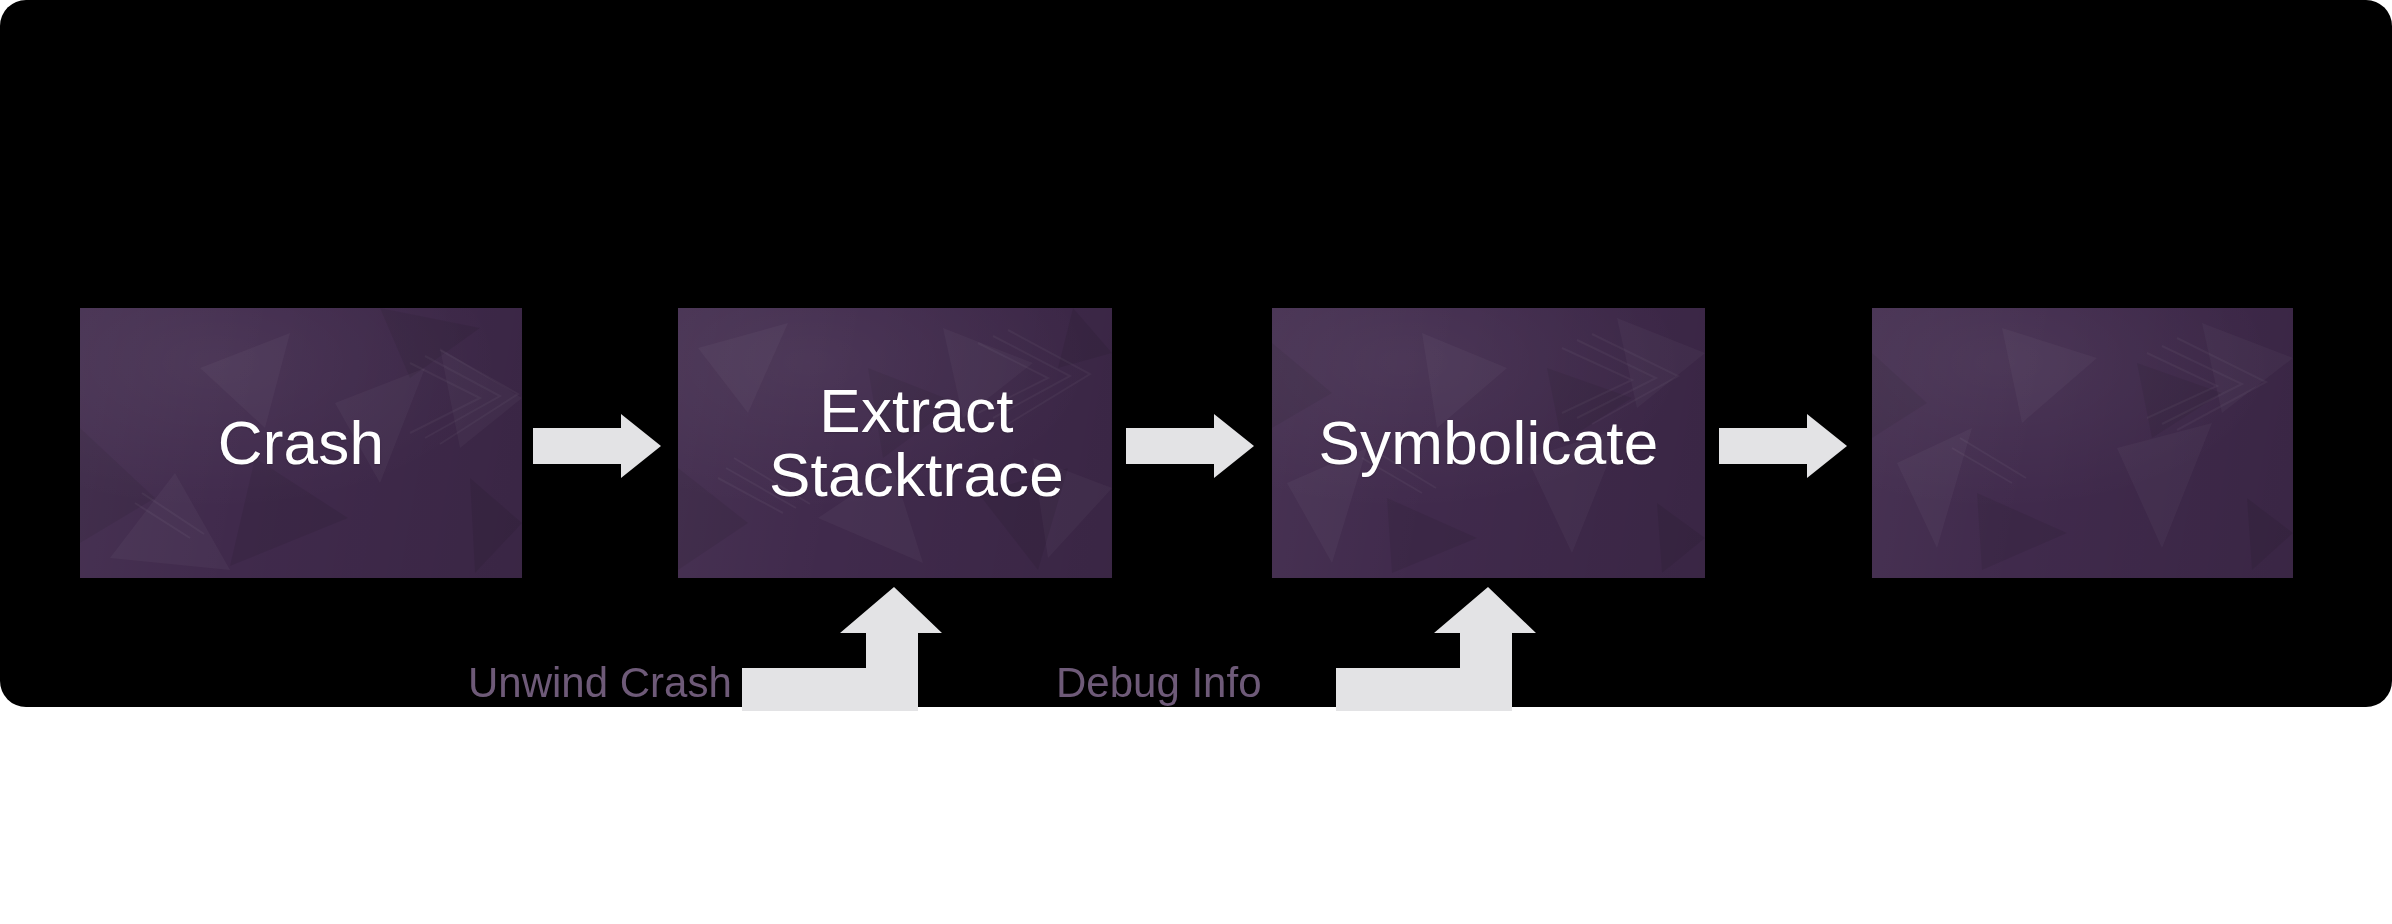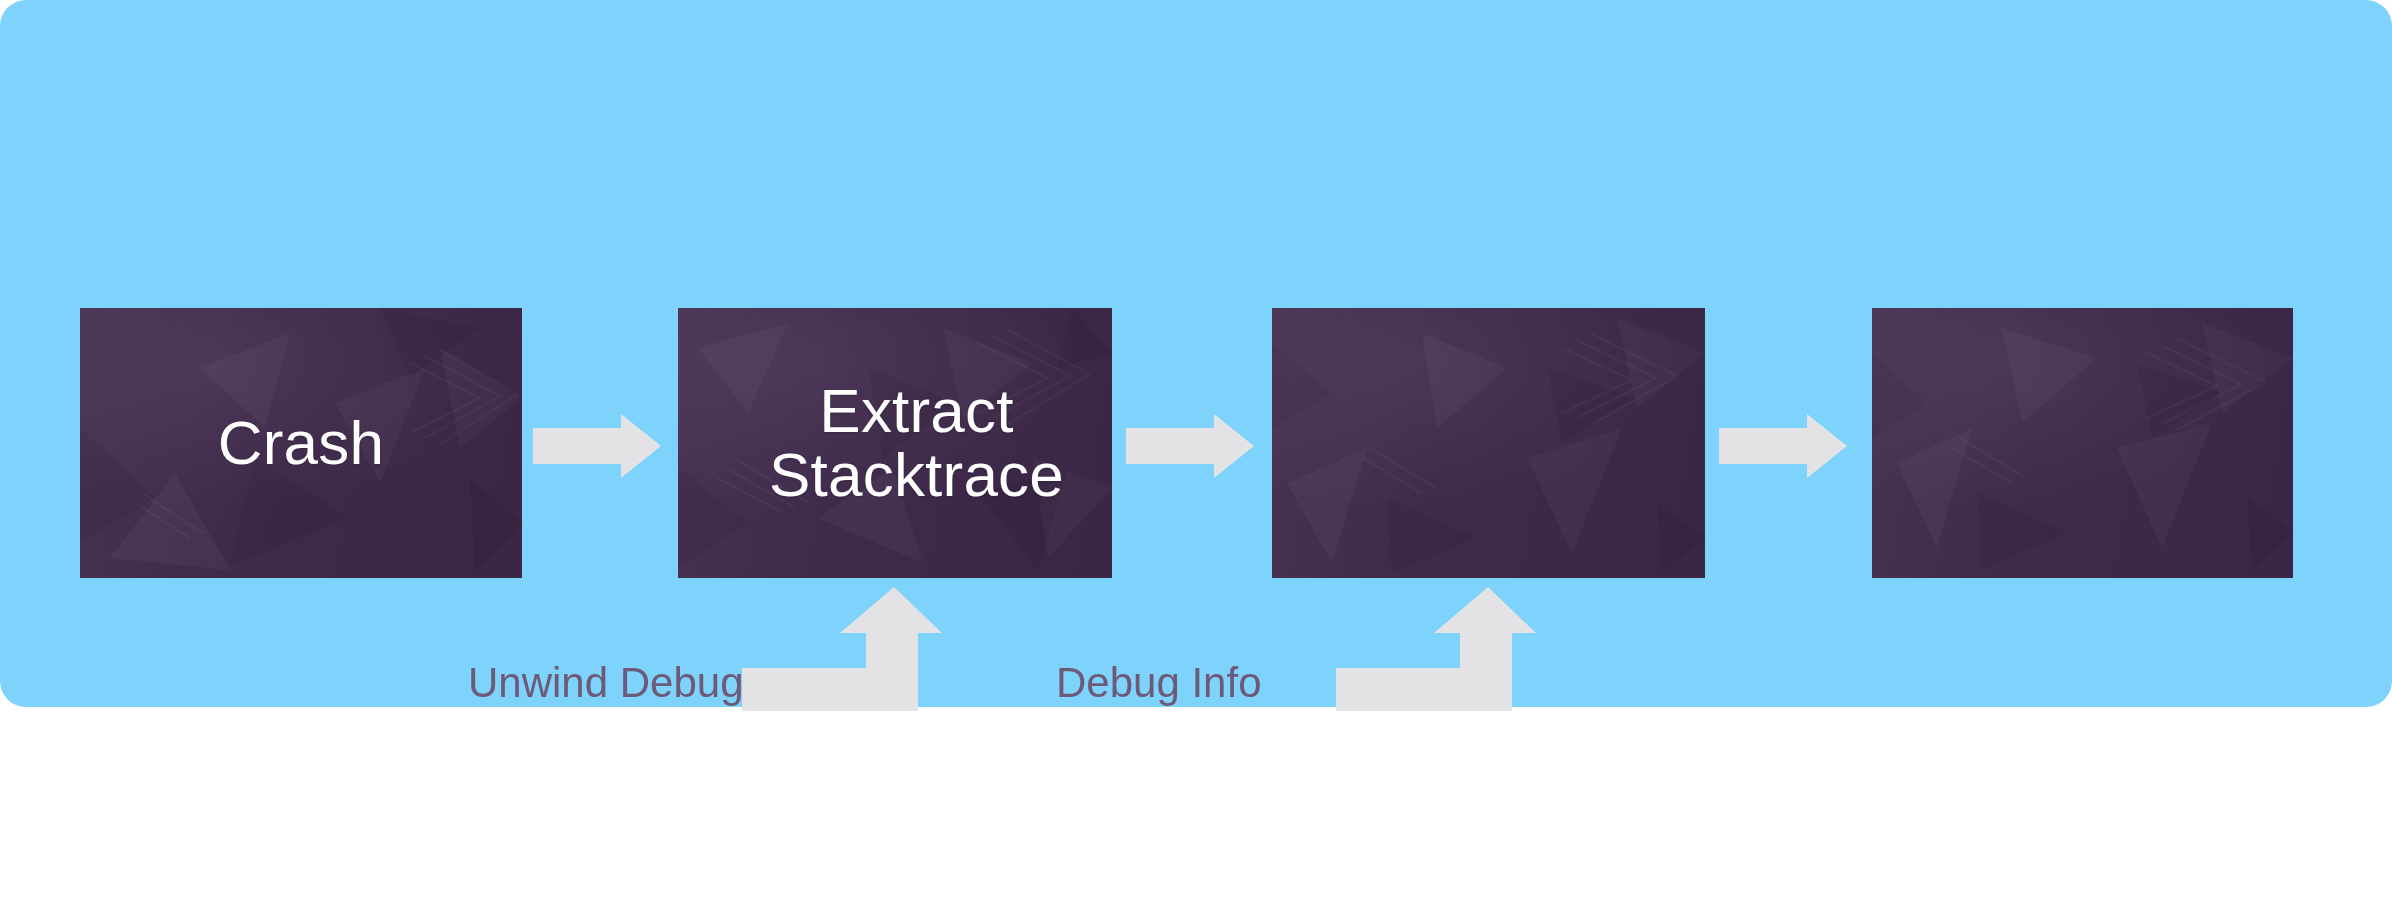--- a/index.html
+++ b/index.html
@@ -12,21 +12,21 @@
     height: 924px;
     overflow: hidden;
     font-family: "Liberation Sans", sans-serif;
     -webkit-font-smoothing: antialiased;
   }
 
   #slide {
     position: relative;
     width: 2392px;
     height: 707px;
-    background: #7dd3fc;
+    background: #000000;
     border-radius: 26px;
   }
 
   
   .proc-box {
     position: absolute;
     top: 308px;
     height: 270px;
     background-color: #402A4C;
     overflow: hidden;
@@ -190,20 +190,21 @@
         <g stroke="#FFFFFF" stroke-opacity="0.045" fill="none" stroke-width="2">
           <path d="M290 40 L360 72 L290 105"></path>
           <path d="M305 32 L384 70 L305 110"></path>
           <path d="M320 26 L406 68 L320 116"></path>
           <path d="M90 150 L150 185"></path>
           <path d="M98 140 L164 180"></path>
         </g>
       </svg>
     </span>
     <span class="vign"></span>
+    <span class="proc-label">Symbolicate</span>
   </div>
 
   <div class="proc-box" id="box-3">
     <span class="tex">
       <svg viewBox="0 0 421 270" preserveAspectRatio="none">
         <g fill="#FFFFFF" fill-opacity="0.035">
           <polygon points="25,155 100,120 65,240"></polygon>
           <polygon points="130,20 225,50 150,115"></polygon>
           <polygon points="245,140 340,115 290,240"></polygon>
           <polygon points="330,15 421,50 350,105"></polygon>
@@ -246,16 +247,16 @@
     <svg viewBox="0 0 200 126" preserveAspectRatio="none">
       <polygon fill="#E3E3E5" points="0,83 124,83 124,48 98,48 152,2 200,48 176,48 176,126 0,126"></polygon>
     </svg>
   </div>
   <div class="elbow-arrow" id="elbow-1">
     <svg viewBox="0 0 200 126" preserveAspectRatio="none">
       <polygon fill="#E3E3E5" points="0,83 124,83 124,48 98,48 152,2 200,48 176,48 176,126 0,126"></polygon>
     </svg>
   </div>
 
-  <div class="side-label" id="side-label-0">Unwind Debug</div>
+  <div class="side-label" id="side-label-0">Unwind Crash</div>
   <div class="side-label" id="side-label-1">Debug Info</div>
 
 </div>
 
 </body></html>

